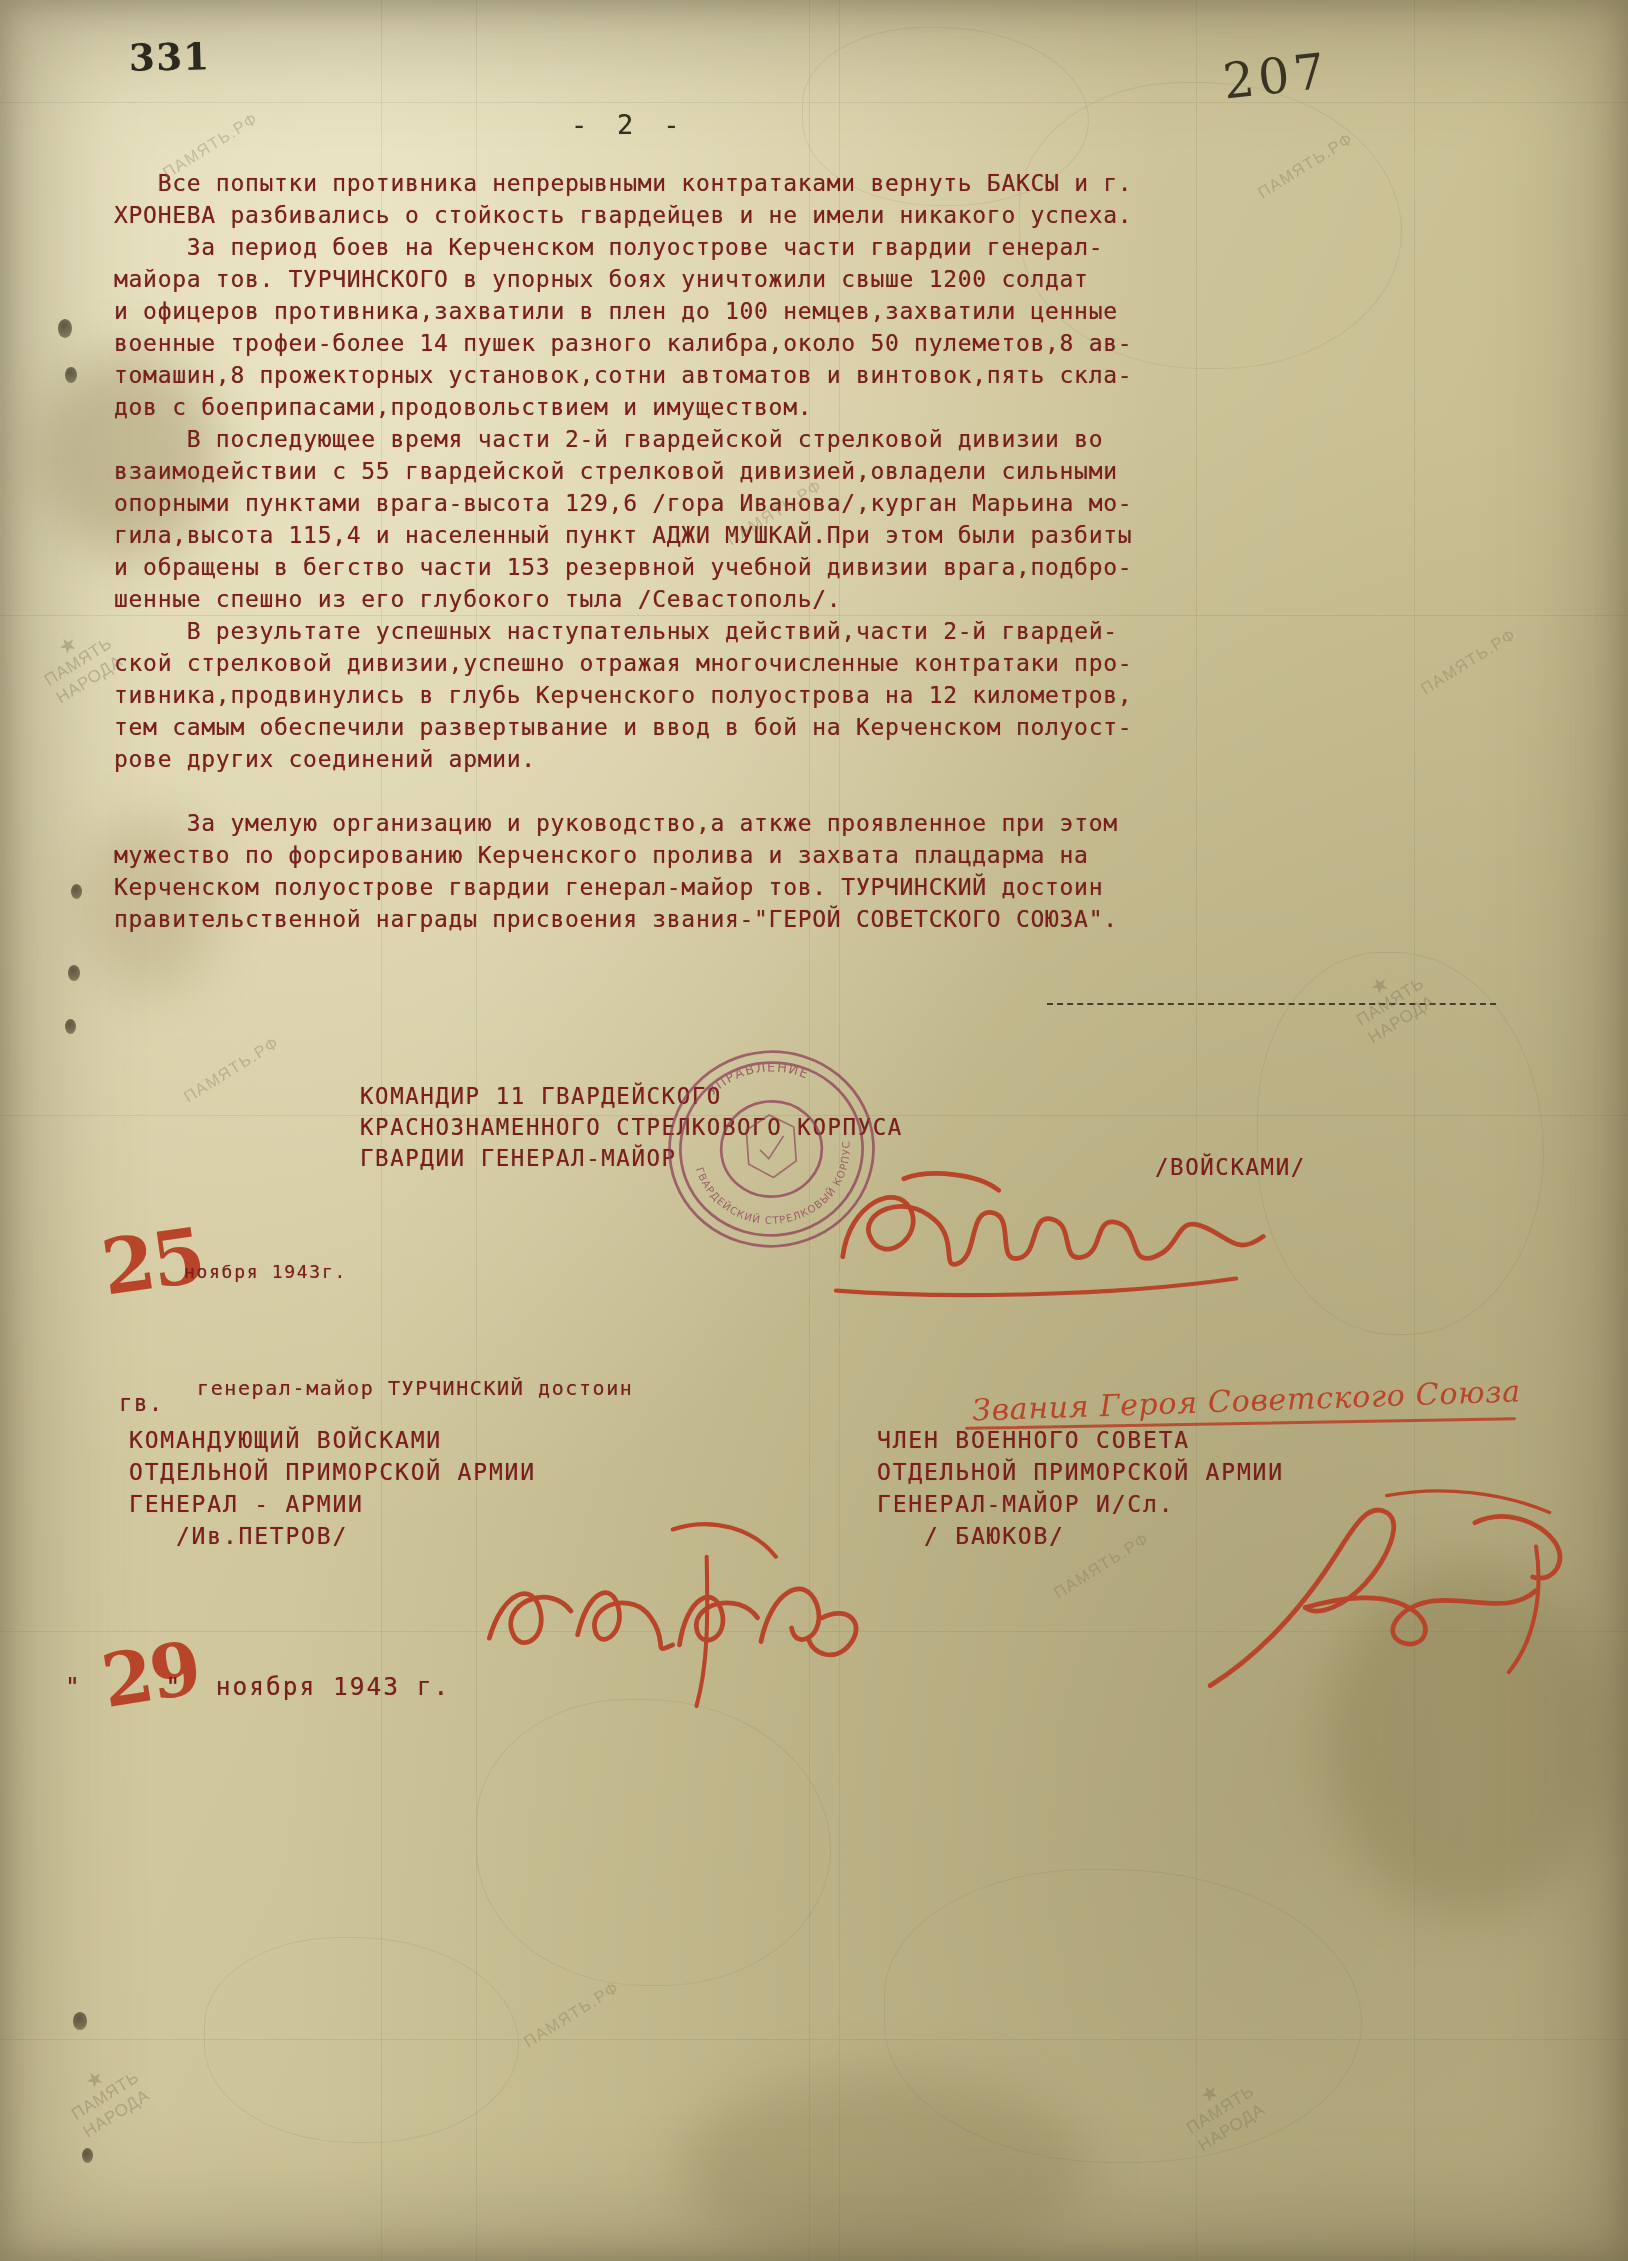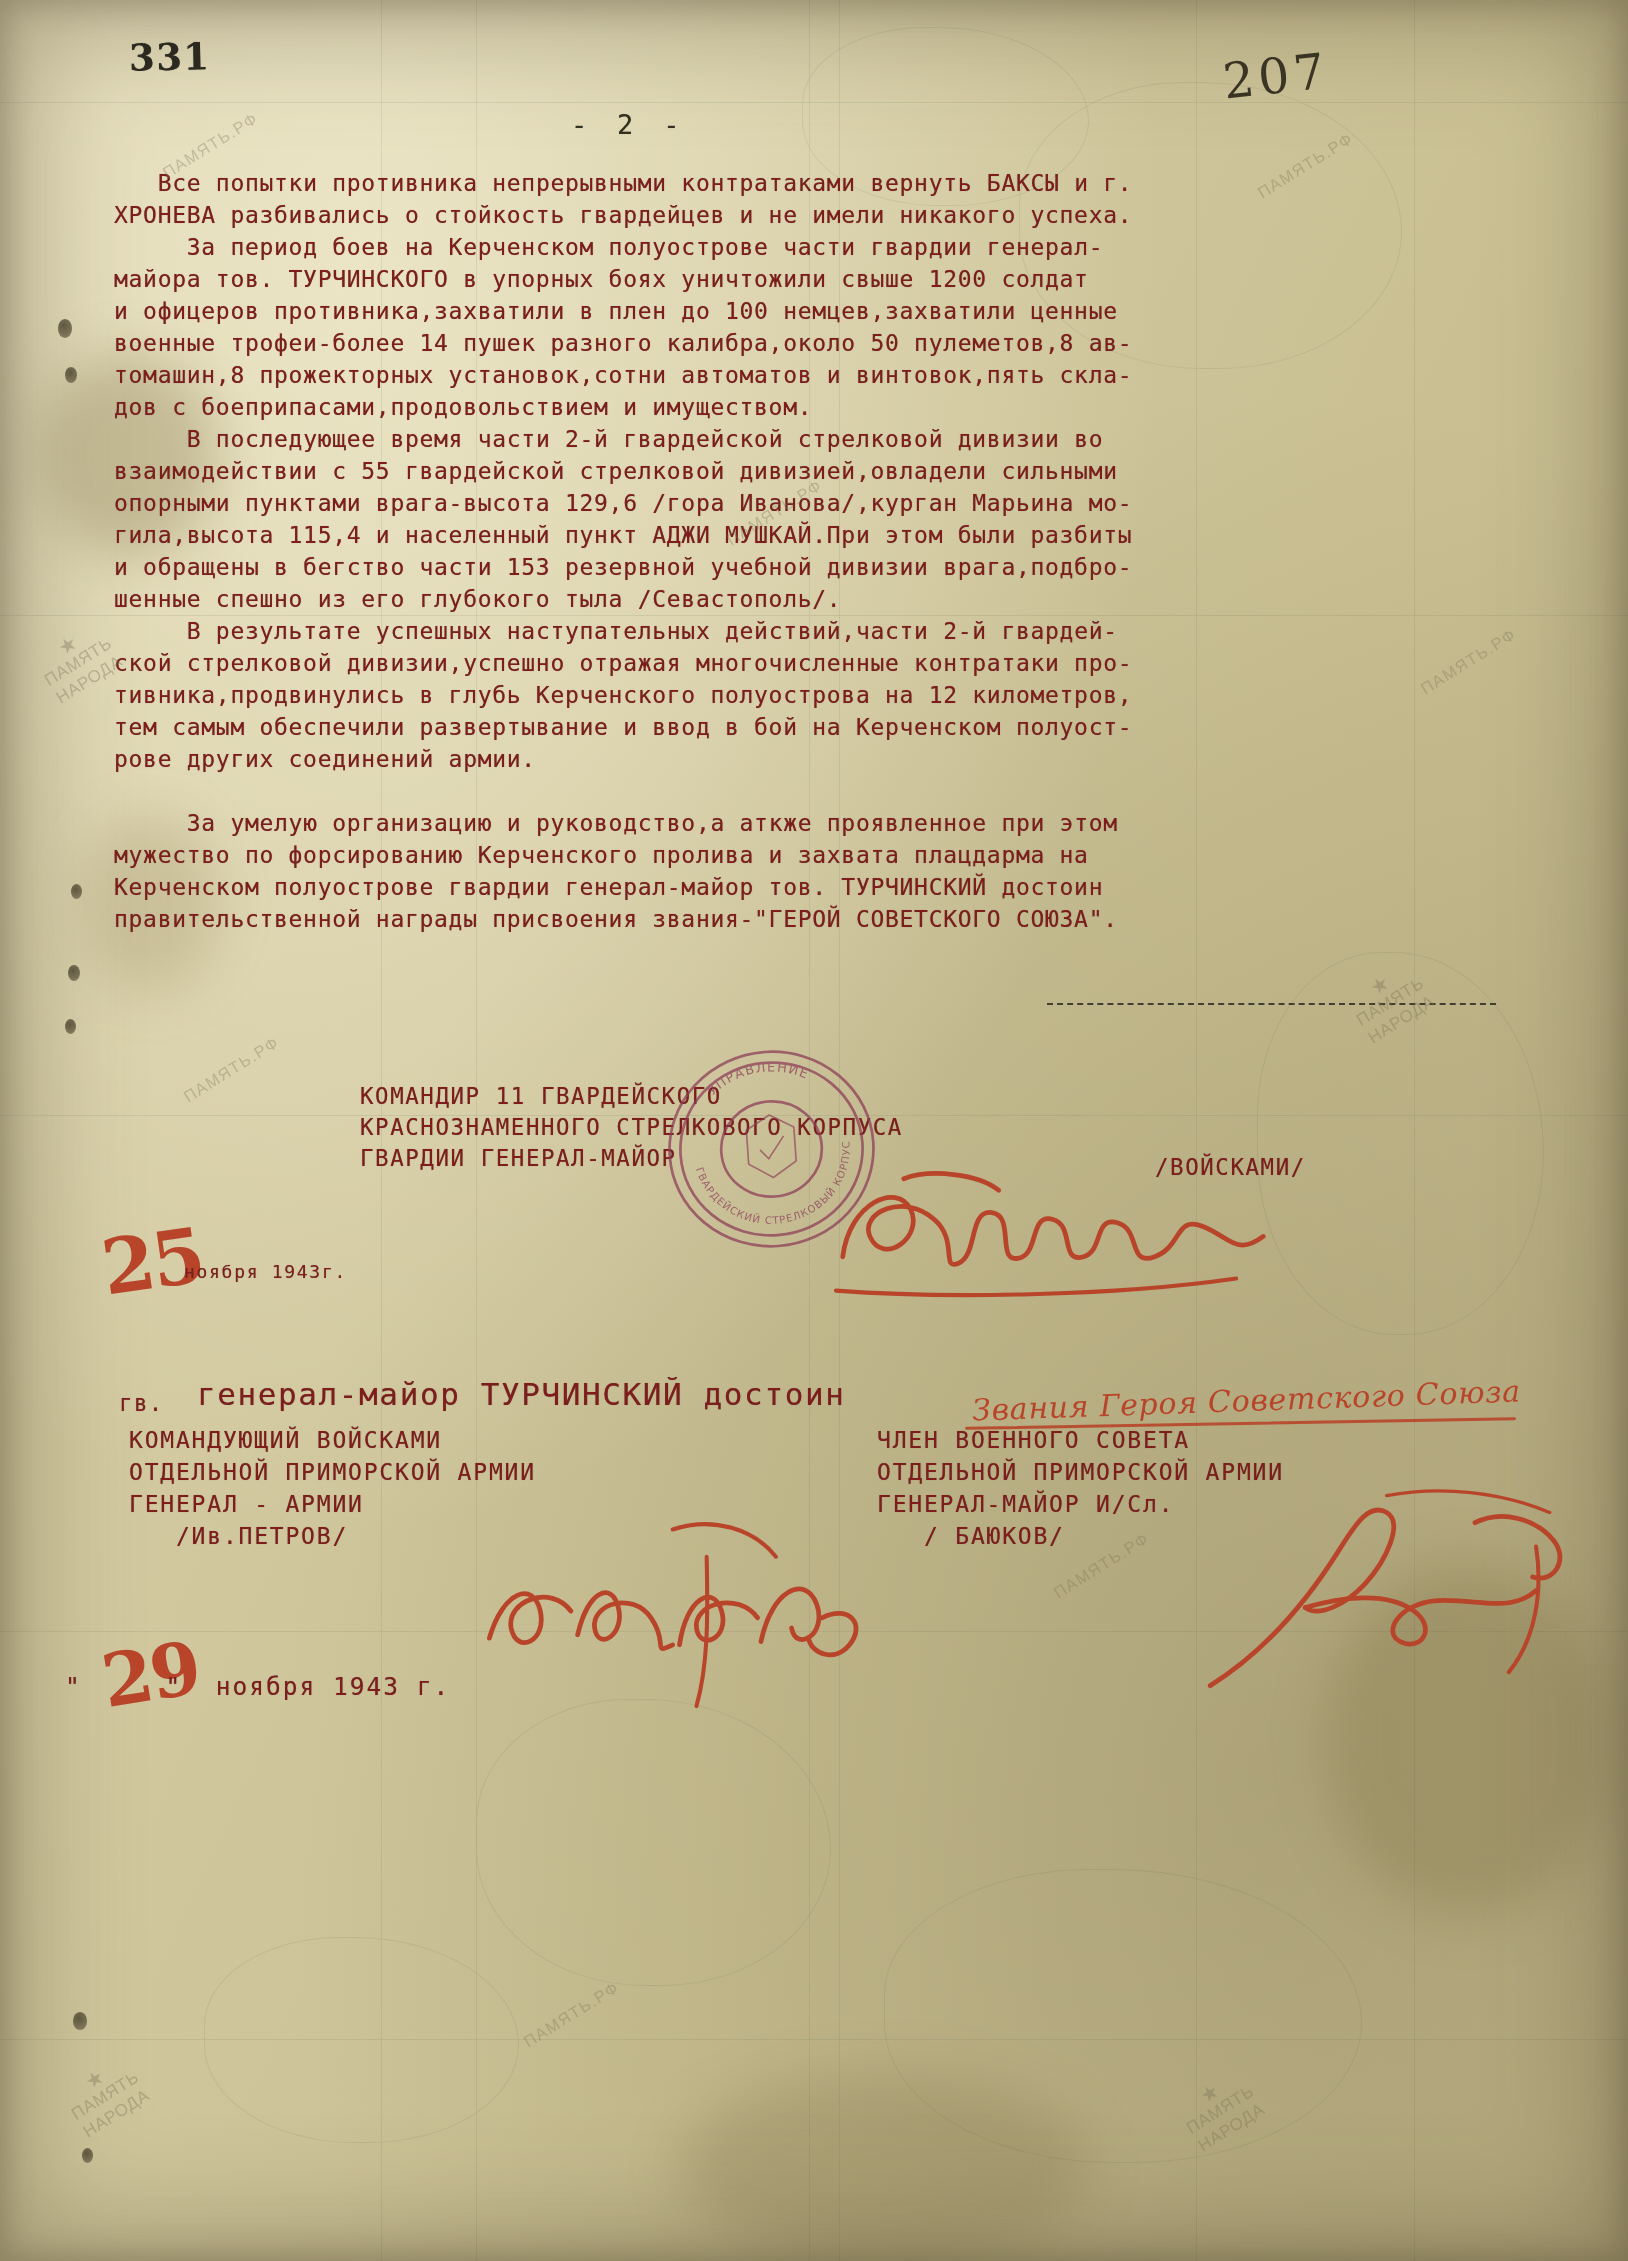--- a/index.html
+++ b/index.html
@@ -140,21 +140,21 @@
     text-underline-offset: 4.8px;
   }
 
   #gv-prefix {
     left: 119px; top: 1390px;
     font-size: 22.4px;
     letter-spacing: 1.4px;
   }
   #conclusion-line {
     left: 197px; top: 1376px;
-    font-size: 31px;
+    font-size: 20px;
     letter-spacing: 1.6px;
   }
 
   #left-signer {
     left: 129px; top: 1424px;
     font-size: 23px;
     line-height: 32px;
     letter-spacing: 1.8px;
   }
   #right-signer {

